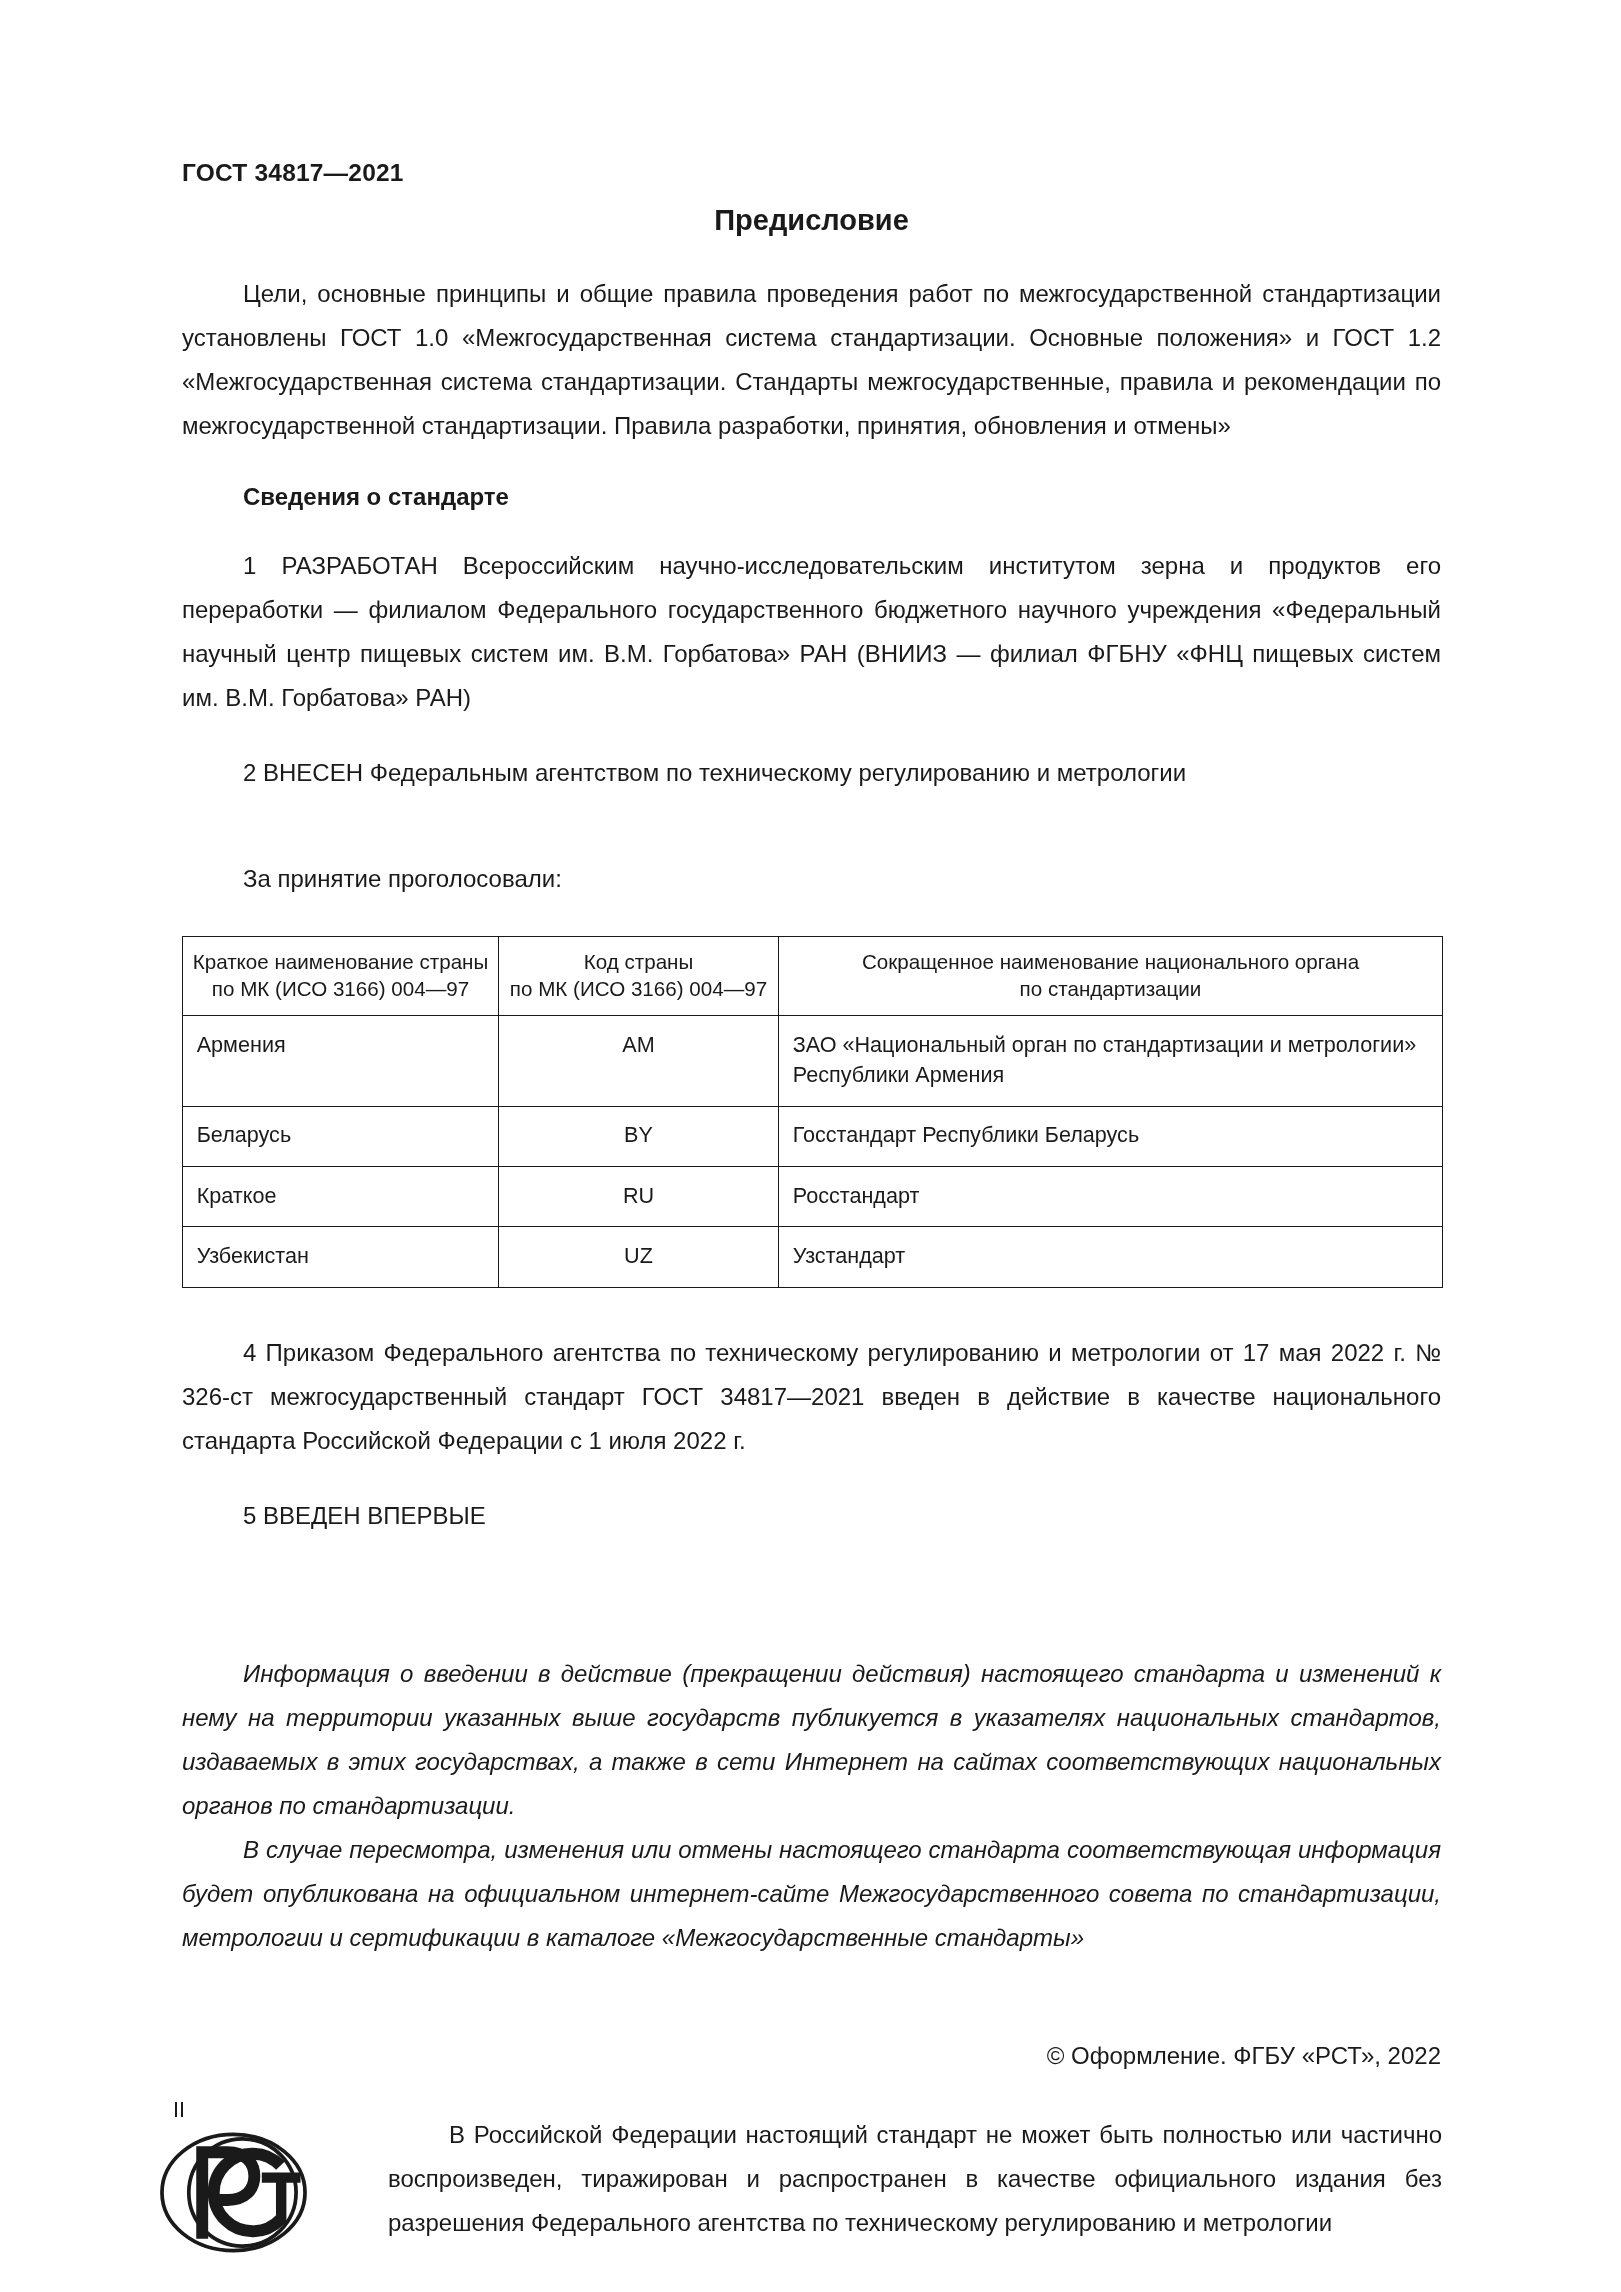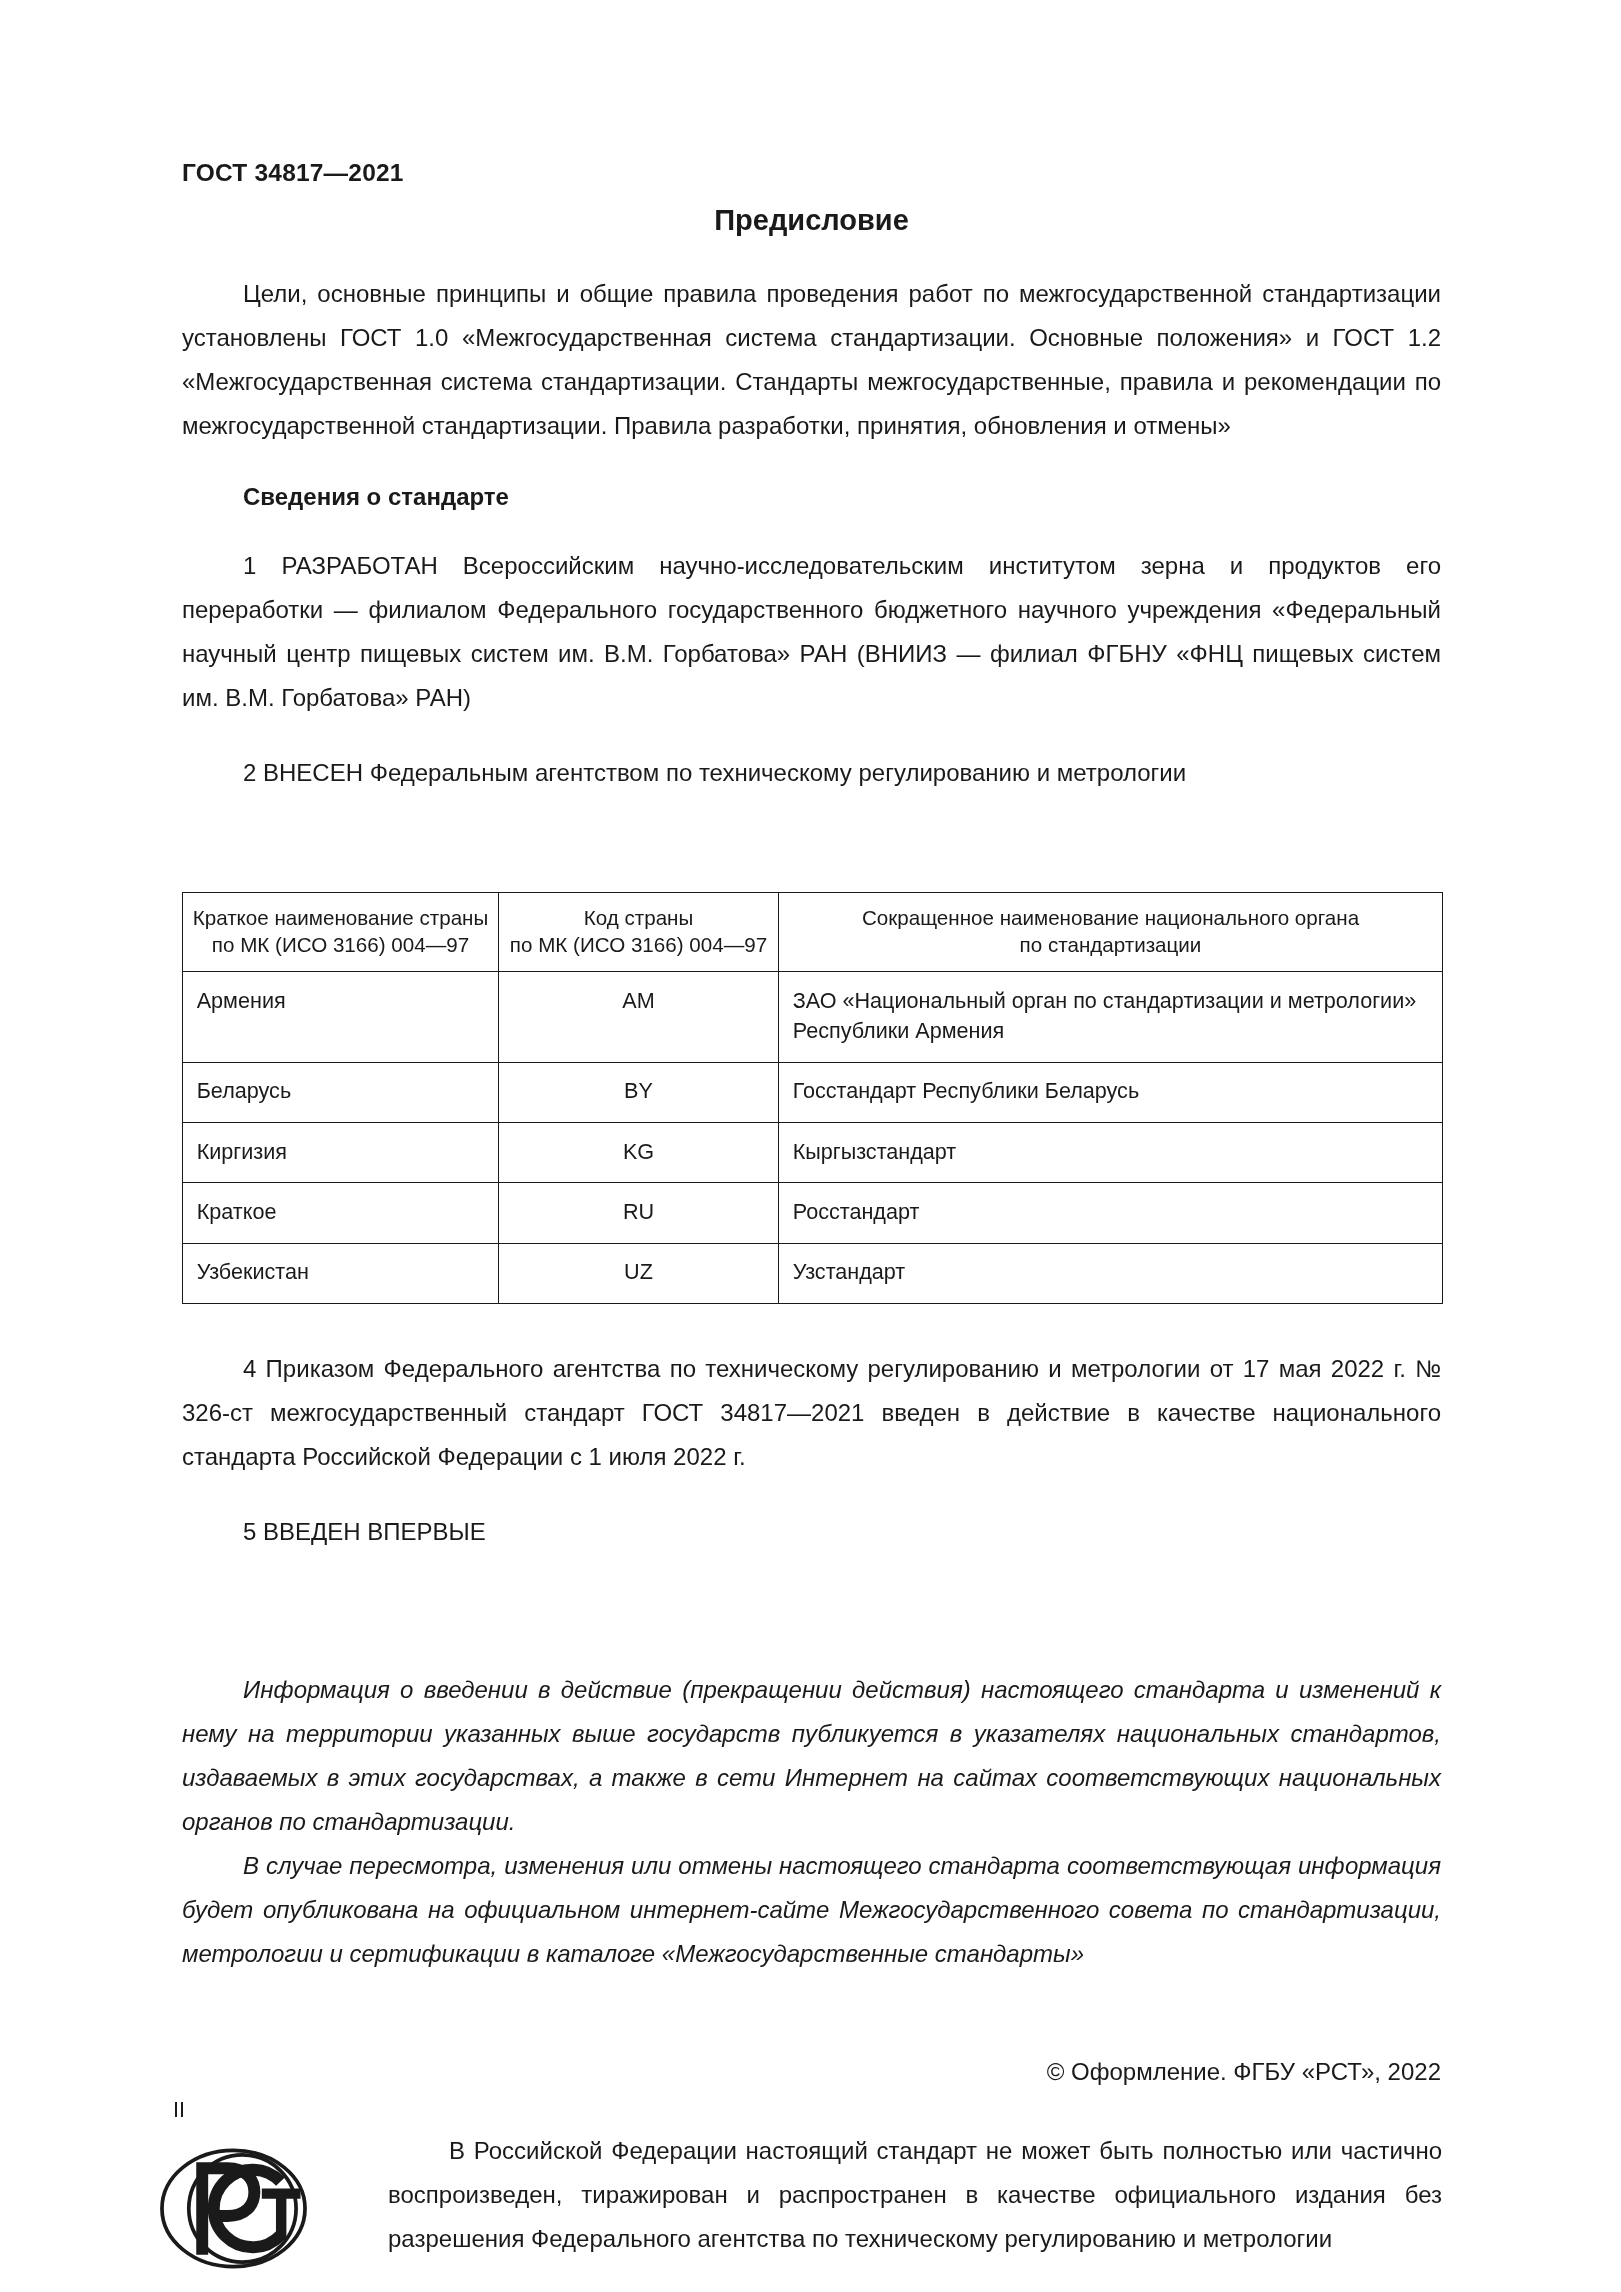--- a/index.html
+++ b/index.html
@@ -163,20 +163,21 @@
 
     <div style="height:31px"></div>
 
     <p class="para indent">2 ВНЕСЕН Федеральным агентством по техническому регулированию и метрологии</p>
 
     <div style="height:31px"></div>
 
 
     <div style="height:31px"></div>
 
+    <p class="para indent">За принятие проголосовали:</p>
 
     <div style="height:35px"></div>
 
     <table class="votes">
       <colgroup>
         <col class="col-country">
         <col class="col-code">
         <col class="col-body">
       </colgroup>
       <thead>
@@ -200,25 +201,20 @@
           <td class="c-country">Армения</td>
           <td class="c-code">AM</td>
           <td class="c-body">ЗАО «Национальный орган по стандартизации и метрологии» Республики Армения</td>
         </tr>
         <tr>
           <td class="c-country">Беларусь</td>
           <td class="c-code">BY</td>
           <td class="c-body">Госстандарт Республики Беларусь</td>
         </tr>
         <tr>
-          <td class="c-country">Киргизия</td>
-          <td class="c-code">KG</td>
-          <td class="c-body">Кыргызстандарт</td>
-        </tr>
-        <tr>
           <td class="c-country">Краткое</td>
           <td class="c-code">RU</td>
           <td class="c-body">Росстандарт</td>
         </tr>
         <tr>
           <td class="c-country">Узбекистан</td>
           <td class="c-code">UZ</td>
           <td class="c-body">Узстандарт</td>
         </tr>
       </tbody>

